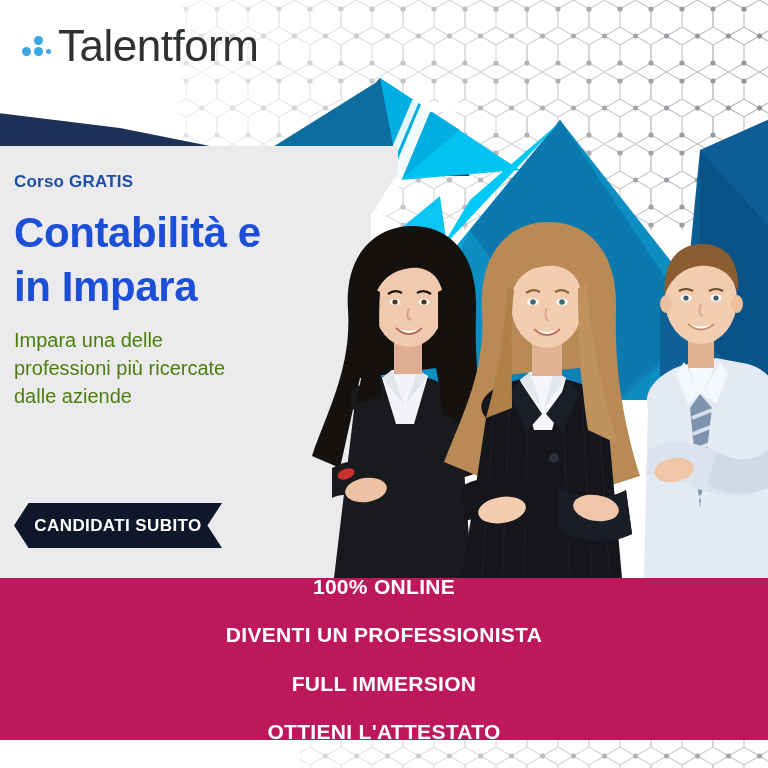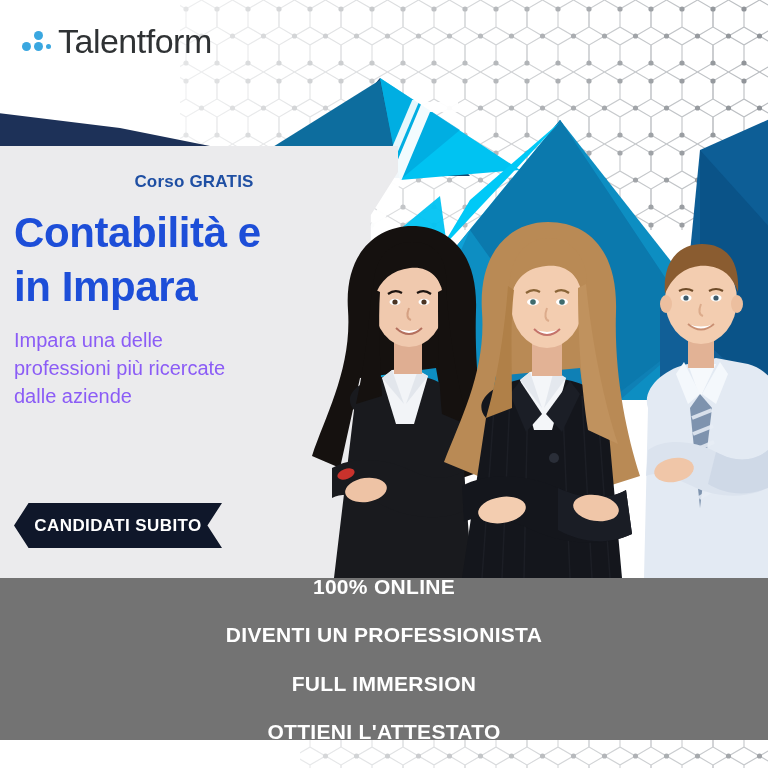--- a/index.html
+++ b/index.html
@@ -16,64 +16,64 @@
   .hexnet{position:absolute;inset:0;}
 
   
   .logo{position:absolute;left:22px;top:24px;display:flex;align-items:center;gap:6px;}
   .logo-dots{position:relative;width:30px;height:26px;}
   .logo-dots i{position:absolute;display:block;width:9px;height:9px;border-radius:50%;background:#3aa7e0;}
   .logo-dots i.d1{left:0px;top:14px;}
   .logo-dots i.d2{left:12px;top:14px;}
   .logo-dots i.d3{left:12px;top:3px;}
   .logo-dots i.d4{left:24px;top:14px;width:5px;height:5px;top:16px;}
-  .logo-word{font-size:34px;color:#2f3234;letter-spacing:-0.5px;font-weight:400;line-height:1;}
+  .logo-word{font-size:44px;color:#2f3234;letter-spacing:-0.5px;font-weight:400;line-height:1;}
 
   
   .panel{
     position:absolute;left:-20px;top:146px;width:418px;height:432px;
     background:#ebebed;
     clip-path:polygon(0 0, 100% 0, 100% 6%, 93.5% 16%, 93.5% 100%, 0 100%);
   }
 
   
   .ribbon{position:absolute;left:330px;top:100px;width:130px;height:200px;}
 
   
   .copy{position:absolute;left:14px;top:172px;width:360px;}
   .eyebrow{
-    font-size:17px;font-weight:bold;color:#1f4fa3;letter-spacing:.2px;margin:0 0 14px 0;text-align:center;
+    font-size:17px;font-weight:bold;color:#1f4fa3;letter-spacing:.2px;margin:0 0 14px 0;
   }
   .headline{
     font-size:42px;font-weight:bold;color:#1d4ed8;line-height:1.28;margin:0;
     letter-spacing:-0.4px;
   }
   .headline span{display:block;white-space:nowrap;}
   .subcopy{
-    margin:12px 0 0 0;font-size:20px;color:#8b5cf6;line-height:1.42;font-weight:400;
+    margin:12px 0 0 0;font-size:20px;color:#4d7c0f;line-height:1.42;font-weight:400;
   }
   .subcopy span{display:block;}
 
   
   .cta{
     position:absolute;left:14px;top:503px;width:208px;height:45px;
     background:#0f172a;color:#ffffff;
     display:flex;align-items:center;justify-content:center;
     font-size:17px;font-weight:bold;letter-spacing:.4px;
     clip-path:polygon(7% 0, 100% 0, 93% 50%, 100% 100%, 7% 100%, 0 50%);
     cursor:pointer;
   }
 
   
   .people{position:absolute;left:296px;top:218px;width:472px;height:360px;}
 
   
   .band{
     position:absolute;left:0;top:578px;width:768px;height:162px;
-    background:#737373;
+    background:#be185d;
     display:flex;flex-direction:column;align-items:center;justify-content:center;
     gap:17px;
   }
   .band .line{
     color:#ffffff;font-weight:bold;font-size:21px;letter-spacing:.3px;line-height:1.5;
   }
 </style>
 </head>
 <body>
 

